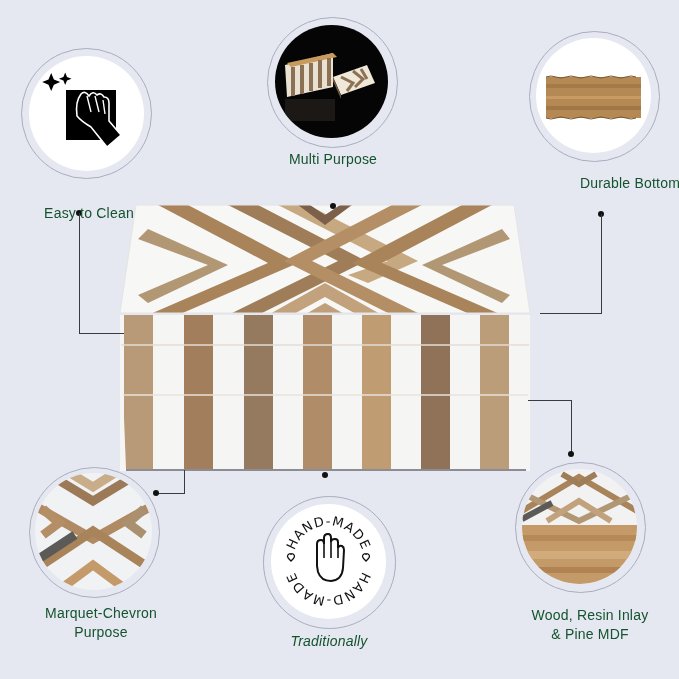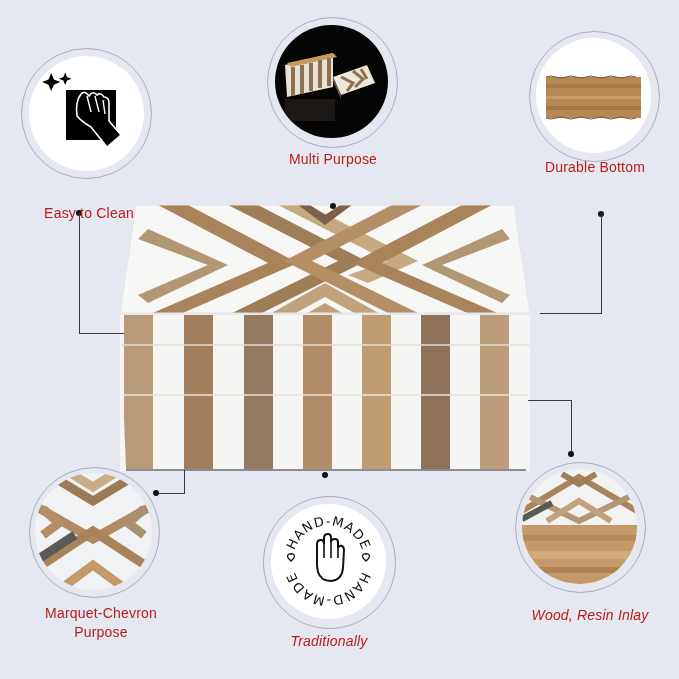--- a/index.html
+++ b/index.html
@@ -1,20 +1,20 @@
 <!DOCTYPE html>
 <html><head>
 <meta charset="utf-8">
 <style>
   html, body { margin:0; padding:0; }
   body { width:679px; height:679px; background:#e6e8f1; position:relative; overflow:hidden;
          font-family:"Liberation Sans", "DejaVu Sans", sans-serif; color:#1d1d1f; }
   .ring { position:absolute; border-radius:50%; border:1px solid #a9adbd; background:#e6e8f1; }
   .disc { position:absolute; border-radius:50%; overflow:hidden; background:#fff; }
-  .label { position:absolute; font-size:14px; line-height:19px; color:#b91c1c; text-align:center; letter-spacing:0.2px; white-space:nowrap; }
+  .label { position:absolute; font-size:14px; line-height:19px; color:#14532d; text-align:center; letter-spacing:0.2px; white-space:nowrap; }
   .line { position:absolute; background:#3a3a44; }
   .dot { position:absolute; width:6px; height:6px; border-radius:50%; background:#111; }
   .box { position:absolute; }
   svg { display:block; }
 </style>
 </head>
 <body>
 
 <div class="box" style="left:118px;top:203px;width:414px;height:270px;">
   <svg width="414" height="270" viewBox="0 0 414 270">
@@ -126,21 +126,21 @@
 <div class="disc" style="left:536px;top:38px;width:115px;height:115px;">
   <svg width="115" height="115" viewBox="0 0 115 115">
     <rect x="10" y="39" width="95" height="41" fill="#b58954"></rect>
     <rect x="10" y="46" width="95" height="4" fill="#a67a48"></rect>
     <rect x="10" y="58" width="95" height="3" fill="#c99b63"></rect>
     <rect x="10" y="68" width="95" height="4" fill="#a37645"></rect>
     <path d="M10 39 q5 -2 10 0 t10 0 t10 0 t10 0 t10 0 t10 0 t10 0 t10 0 t10 0" stroke="#7a5530" fill="none"></path>
     <path d="M10 80 q5 2 10 0 t10 0 t10 0 t10 0 t10 0 t10 0 t10 0 t10 0 t10 0" stroke="#7a5530" fill="none"></path>
   </svg>
 </div>
-<div class="label" style="left:510px;top:158px;width:170px;">
+<div class="label" style="left:510px;top:174px;width:170px;text-align:right;">
   <div>Durable Bottom</div>
 </div>
 
 <div class="ring" style="left:29px;top:467px;width:129px;height:129px;"></div>
 <div class="disc" style="left:35px;top:473px;width:117px;height:117px;background:#f1f2f4;">
   <svg width="117" height="117" viewBox="0 0 117 117">
     <g stroke-width="9" fill="none" stroke-linecap="butt">
       <path d="M-5 30 L58 66 L122 30" stroke="#b08a62"></path>
       <path d="M20 5 L58 28 L96 5" stroke="#9d7a57"></path>
       <path d="M35 0 L58 14 L80 0" stroke="#c8ad88"></path>
@@ -185,15 +185,16 @@
       <path d="M25 52 L57 32 L89 52" stroke="#c2a27c"></path>
       <path d="M40 5 L57 15 L74 5" stroke="#9f7d58"></path>
       <path d="M0 50 L30 34" stroke="#5b5a57"></path>
     </g>
     <rect x="0" y="56" width="115" height="60" fill="#c49a68"></rect>
     <rect x="0" y="66" width="115" height="6" fill="#b58a57"></rect>
     <rect x="0" y="82" width="115" height="8" fill="#d2ab7c"></rect>
     <rect x="0" y="98" width="115" height="6" fill="#b08254"></rect>
   </svg>
 </div>
-<div class="label" style="left:500px;top:606px;width:180px;font-style:italic;">
+<div class="label" style="left:500px;top:606px;width:180px;">
   <div>Wood, Resin Inlay</div>
+  <div>&amp; Pine MDF</div>
 </div>
 
 </body></html>

